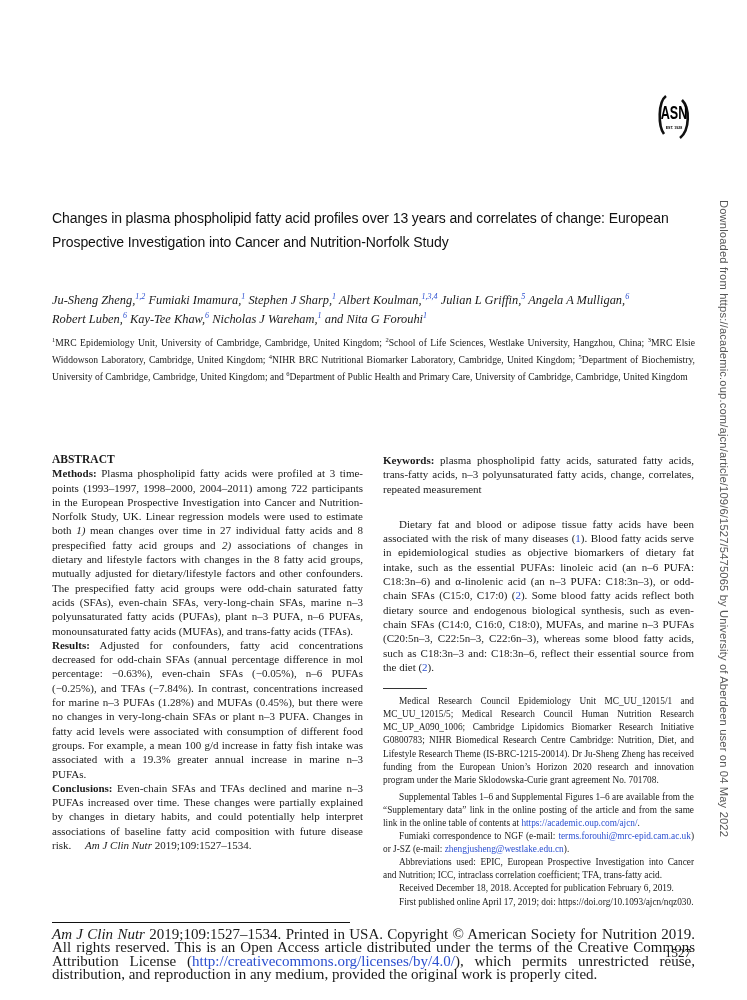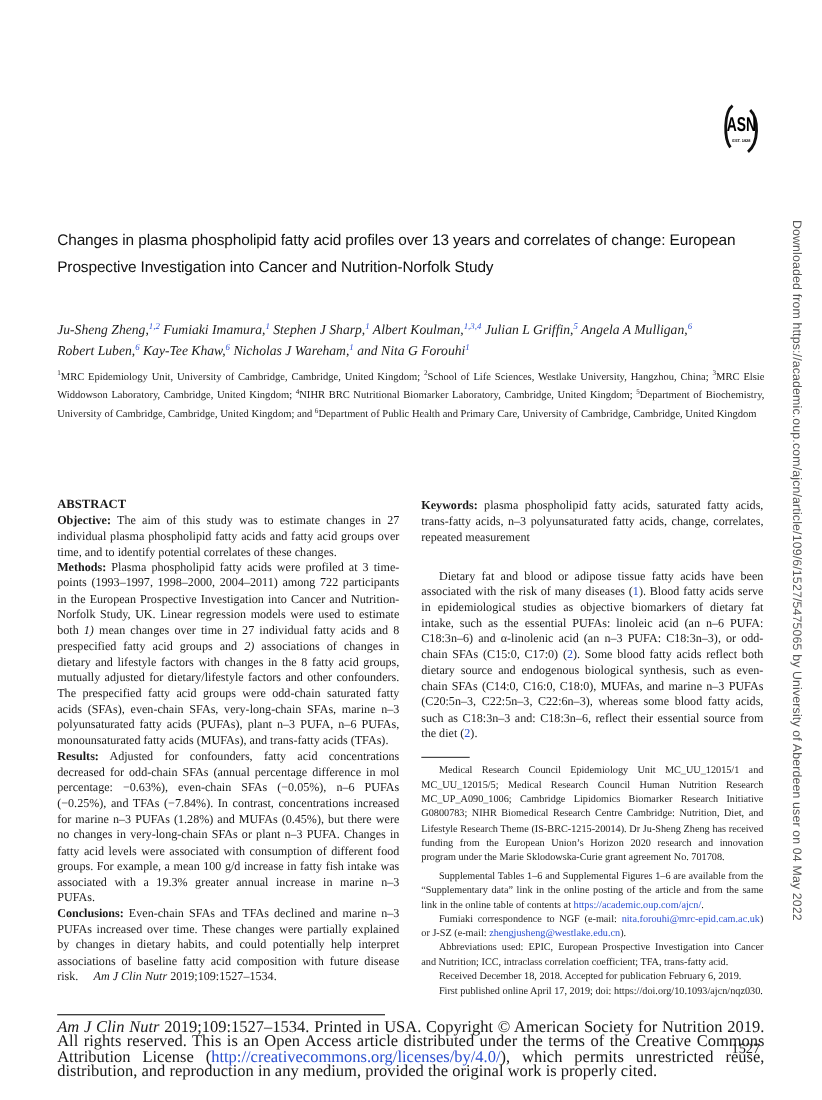--- a/index.html
+++ b/index.html
@@ -53,34 +53,33 @@
   <span><span>Robert Luben,</span><sup>6</sup></span>
   <span><span>Kay-Tee Khaw,</span><sup>6</sup></span>
   <span><span>Nicholas J Wareham,</span><sup>1</sup></span>
   <span><span>and Nita G Forouhi</span><sup>1</sup></span>
 </div>
 
 <div id="affil" class="serif"><sup>1</sup><span>MRC Epidemiology Unit, University of Cambridge, Cambridge, United Kingdom; </span><sup>2</sup><span>School of Life Sciences, Westlake University, Hangzhou, China; </span><sup>3</sup><span>MRC Elsie Widdowson Laboratory, Cambridge, United Kingdom; </span><sup>4</sup><span>NIHR BRC Nutritional Biomarker Laboratory, Cambridge, United Kingdom; </span><sup>5</sup><span>Department of Biochemistry, University of Cambridge, Cambridge, United Kingdom; and </span><sup>6</sup><span>Department of Public Health and Primary Care, University of Cambridge, Cambridge, United Kingdom</span></div>
 
 <div id="col-left" class="col serif">
   <p class="abstract-heading">ABSTRACT</p>
-  <p class="para"><b>Objective:</b><span> The aim of this study was to estimate changes in 27 individual plasma phospholipid fatty acids and fatty acid groups over time, and to identify potential correlates of these changes.</span></p>
   <p class="para"><b>Methods:</b><span> Plasma phospholipid fatty acids were profiled at 3 time-points (1993–1997, 1998–2000, 2004–2011) among 722 participants in the European Prospective Investigation into Cancer and Nutrition-Norfolk Study, UK. Linear regression models were used to estimate both </span><i>1)</i><span> mean changes over time in 27 individual fatty acids and 8 prespecified fatty acid groups and </span><i>2)</i><span> associations of changes in dietary and lifestyle factors with changes in the 8 fatty acid groups, mutually adjusted for dietary/lifestyle factors and other confounders. The prespecified fatty acid groups were odd-chain saturated fatty acids (SFAs), even-chain SFAs, very-long-chain SFAs, marine n–3 polyunsaturated fatty acids (PUFAs), plant n–3 PUFA, n–6 PUFAs, monounsaturated fatty acids (MUFAs), and trans-fatty acids (TFAs).</span></p>
   <p class="para"><b>Results:</b><span> Adjusted for confounders, fatty acid concentrations decreased for odd-chain SFAs (annual percentage difference in mol percentage: −0.63%), even-chain SFAs (−0.05%), n–6 PUFAs (−0.25%), and TFAs (−7.84%). In contrast, concentrations increased for marine n–3 PUFAs (1.28%) and MUFAs (0.45%), but there were no changes in very-long-chain SFAs or plant n–3 PUFA. Changes in fatty acid levels were associated with consumption of different food groups. For example, a mean 100 g/d increase in fatty fish intake was associated with a 19.3% greater annual increase in marine n–3 PUFAs.</span></p>
   <p class="para"><b>Conclusions:</b><span> Even-chain SFAs and TFAs declined and marine n–3 PUFAs increased over time. These changes were partially explained by changes in dietary habits, and could potentially help interpret associations of baseline fatty acid composition with future disease risk.</span>&nbsp;&nbsp;&nbsp;&nbsp;&nbsp;<i>Am J Clin Nutr</i><span> 2019;109:1527–1534.</span></p>
 </div>
 
 <div id="col-right" class="col serif">
   <p class="para keywords"><b>Keywords:</b><span>  plasma phospholipid fatty acids, saturated fatty acids, trans-fatty acids, n–3 polyunsaturated fatty acids, change, correlates, repeated measurement</span></p>
   <p class="para indent"><span>Dietary fat and blood or adipose tissue fatty acids have been associated with the risk of many diseases (</span><a class="cite">1</a><span>). Blood fatty acids serve in epidemiological studies as objective biomarkers of dietary fat intake, such as the essential PUFAs: linoleic acid (an n–6 PUFA: C18:3n–6) and α-linolenic acid (an n–3 PUFA: C18:3n–3), or odd-chain SFAs (C15:0, C17:0) (</span><a class="cite">2</a><span>). Some blood fatty acids reflect both dietary source and endogenous biological synthesis, such as even-chain SFAs (C14:0, C16:0, C18:0), MUFAs, and marine n–3 PUFAs (C20:5n–3, C22:5n–3, C22:6n–3), whereas some blood fatty acids, such as C18:3n–3 and: C18:3n–6, reflect their essential source from the diet (</span><a class="cite">2</a><span>).</span></p>
 
   <div class="fn-rule"></div>
   <p class="fn indent">Medical Research Council Epidemiology Unit MC_UU_12015/1 and MC_UU_12015/5; Medical Research Council Human Nutrition Research MC_UP_A090_1006; Cambridge Lipidomics Biomarker Research Initiative G0800783; NIHR Biomedical Research Centre Cambridge: Nutrition, Diet, and Lifestyle Research Theme (IS-BRC-1215-20014). Dr Ju-Sheng Zheng has received funding from the European Union’s Horizon 2020 research and innovation program under the Marie Sklodowska-Curie grant agreement No. 701708.</p>
   <p class="fn indent fn-gap"><span>Supplemental Tables 1–6 and Supplemental Figures 1–6 are available from the “Supplementary data” link in the online posting of the article and from the same link in the online table of contents at </span><a class="link">https://academic.oup.com/ajcn/</a><span>.</span></p>
-  <p class="fn indent"><span>Fumiaki correspondence to NGF (e-mail: </span><a class="link">nita.forouhi@mrc-epid.cam.ac.uk</a><span>) or J-SZ (e-mail: </span><a class="link">zhengjusheng@westlake.edu.cn</a><span>).</span></p>
+  <p class="fn indent"><span>Fumiaki correspondence to NGF (e-mail: </span><a class="link">terms.forouhi@mrc-epid.cam.ac.uk</a><span>) or J-SZ (e-mail: </span><a class="link">zhengjusheng@westlake.edu.cn</a><span>).</span></p>
   <p class="fn indent">Abbreviations used: EPIC, European Prospective Investigation into Cancer and Nutrition; ICC, intraclass correlation coefficient; TFA, trans-fatty acid.</p>
   <p class="fn indent">Received December 18, 2018. Accepted for publication February 6, 2019.</p>
   <p class="fn indent">First published online April 17, 2019; doi: https://doi.org/10.1093/ajcn/nqz030.</p>
 </div>
 
 <div id="footer-rule"></div>
 <div id="footer" class="serif"><i>Am J Clin Nutr</i><span> 2019;109:1527–1534. Printed in USA. Copyright © American Society for Nutrition 2019. All rights reserved. This is an Open Access article distributed under the terms of the Creative Commons Attribution License (</span><a class="link">http://creativecommons.org/licenses/by/4.0/</a><span>), which permits unrestricted reuse, distribution, and reproduction in any medium, provided the original work is properly cited.</span></div>
 <div id="pagenum" class="serif">1527</div>
 
 <div id="side" class="sans">Downloaded from https://academic.oup.com/ajcn/article/109/6/1527/5475065 by University of Aberdeen user on 04 May 2022</div>

